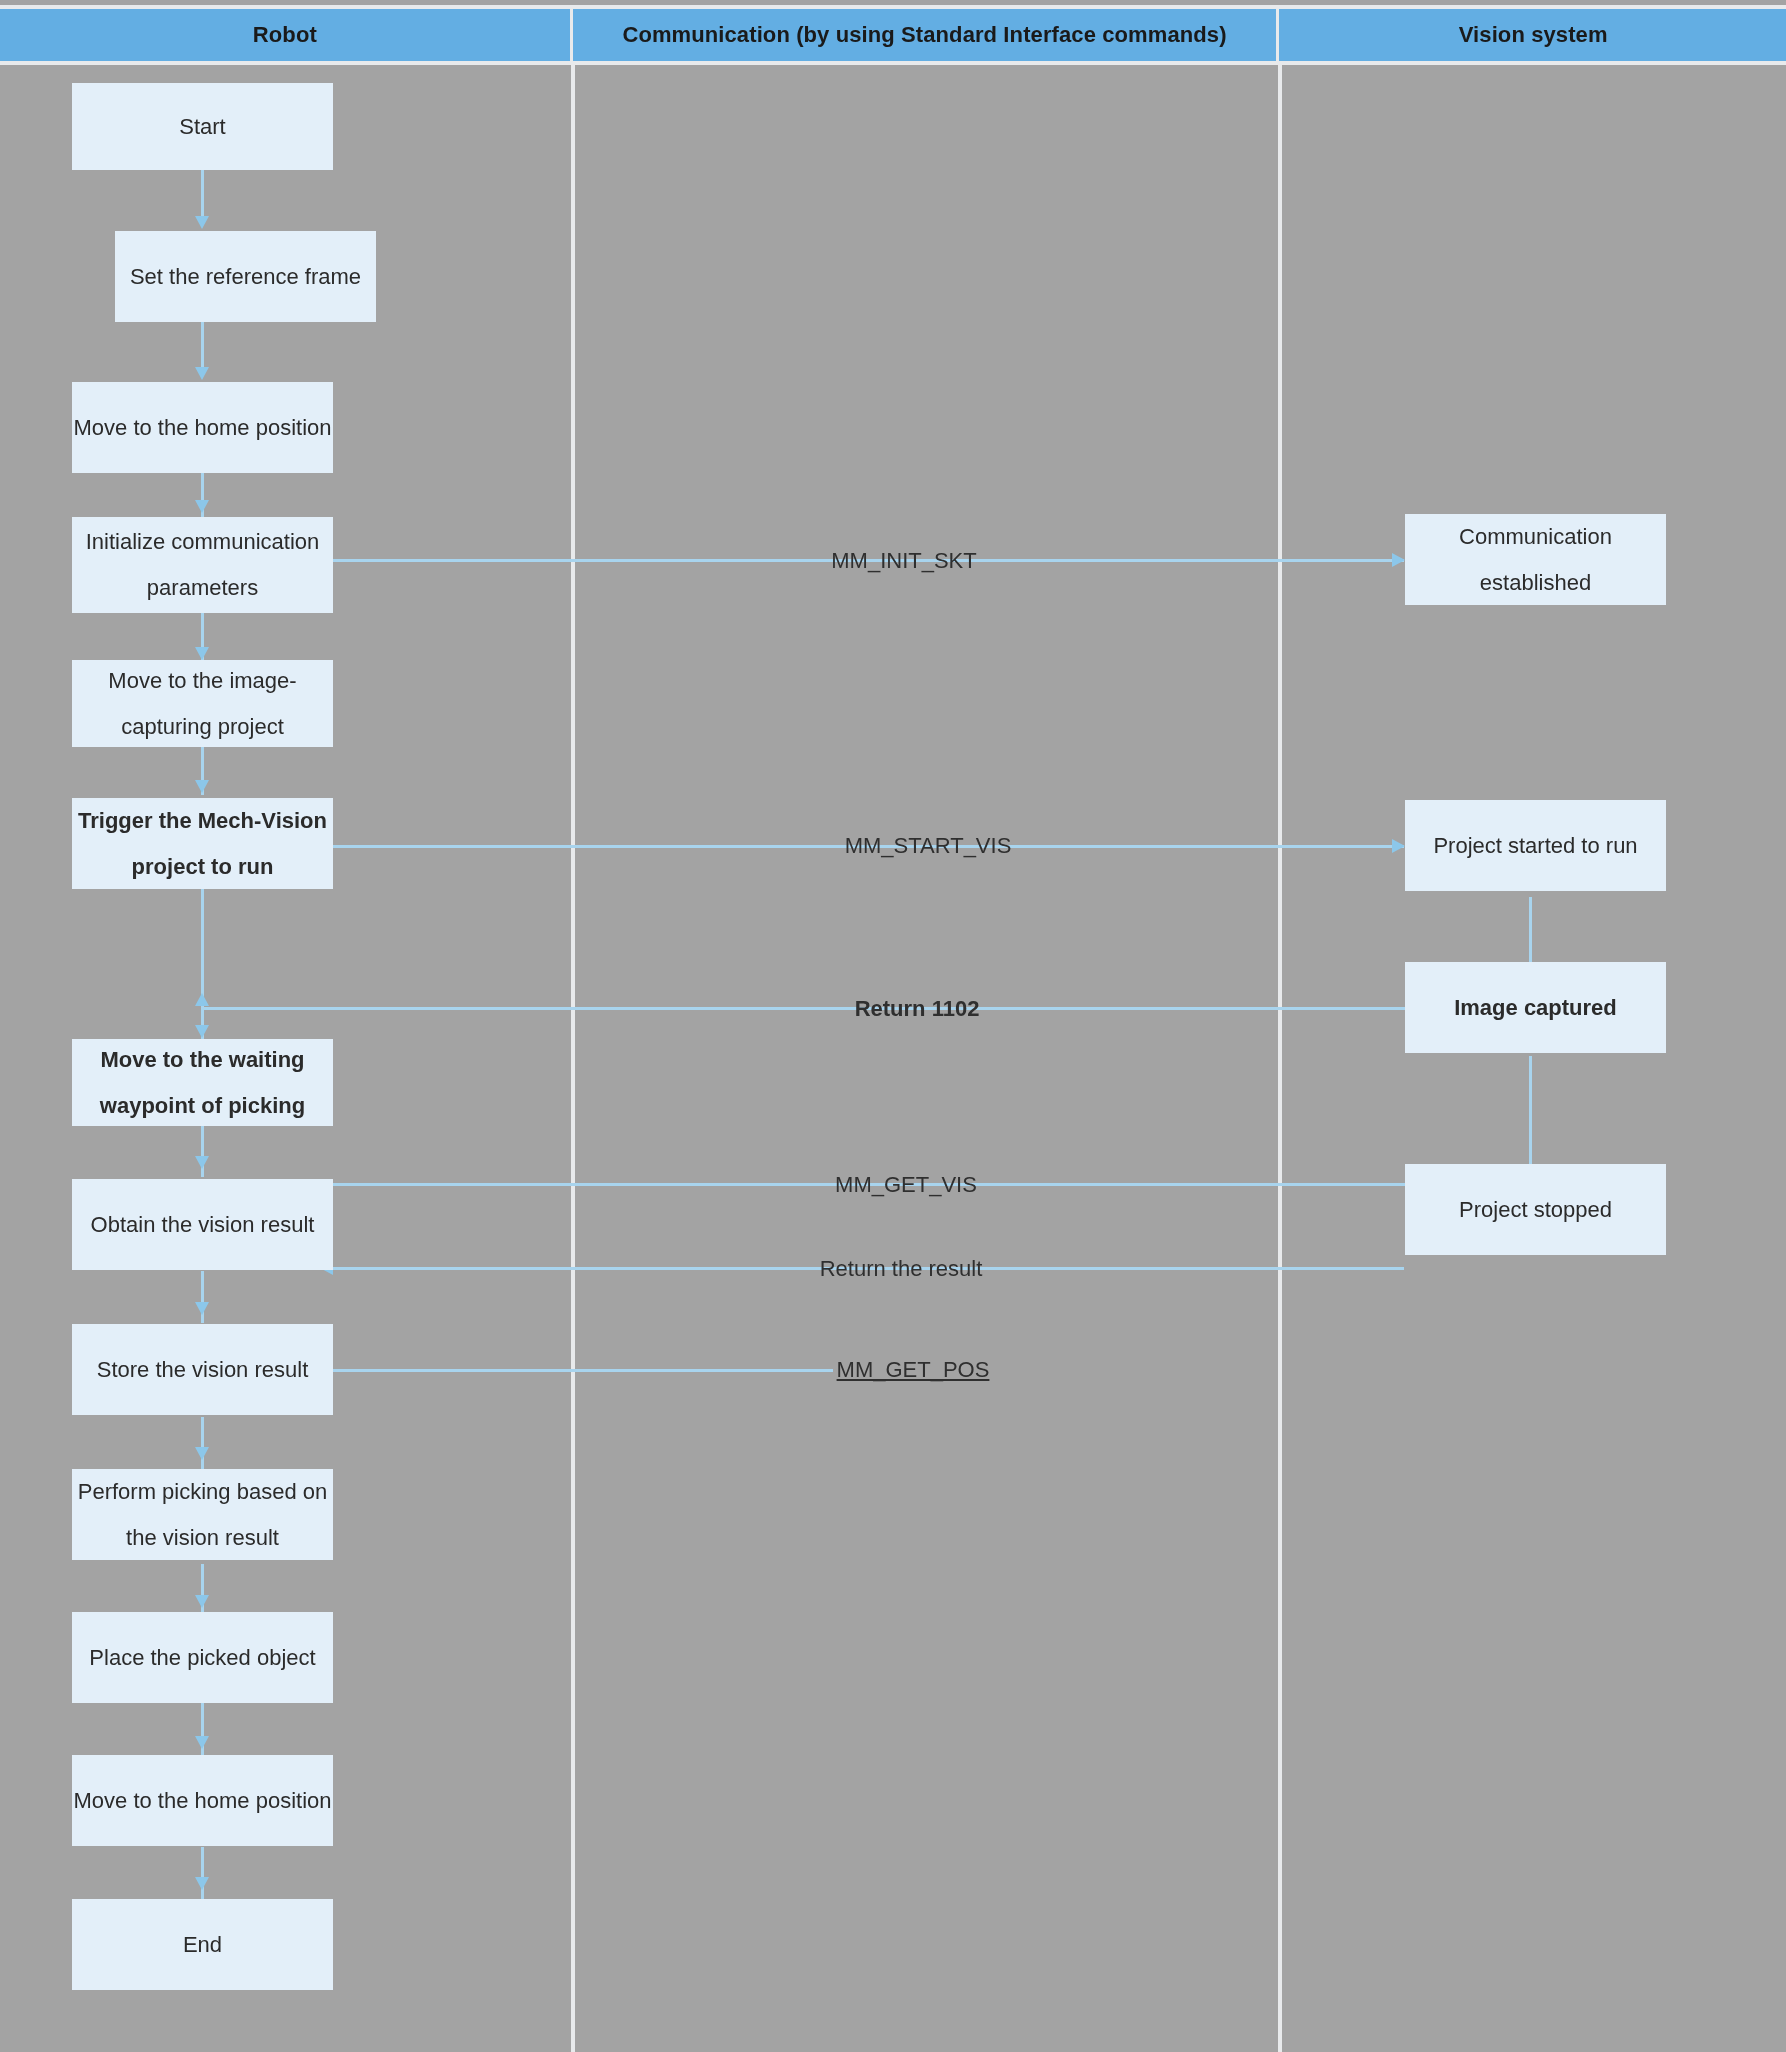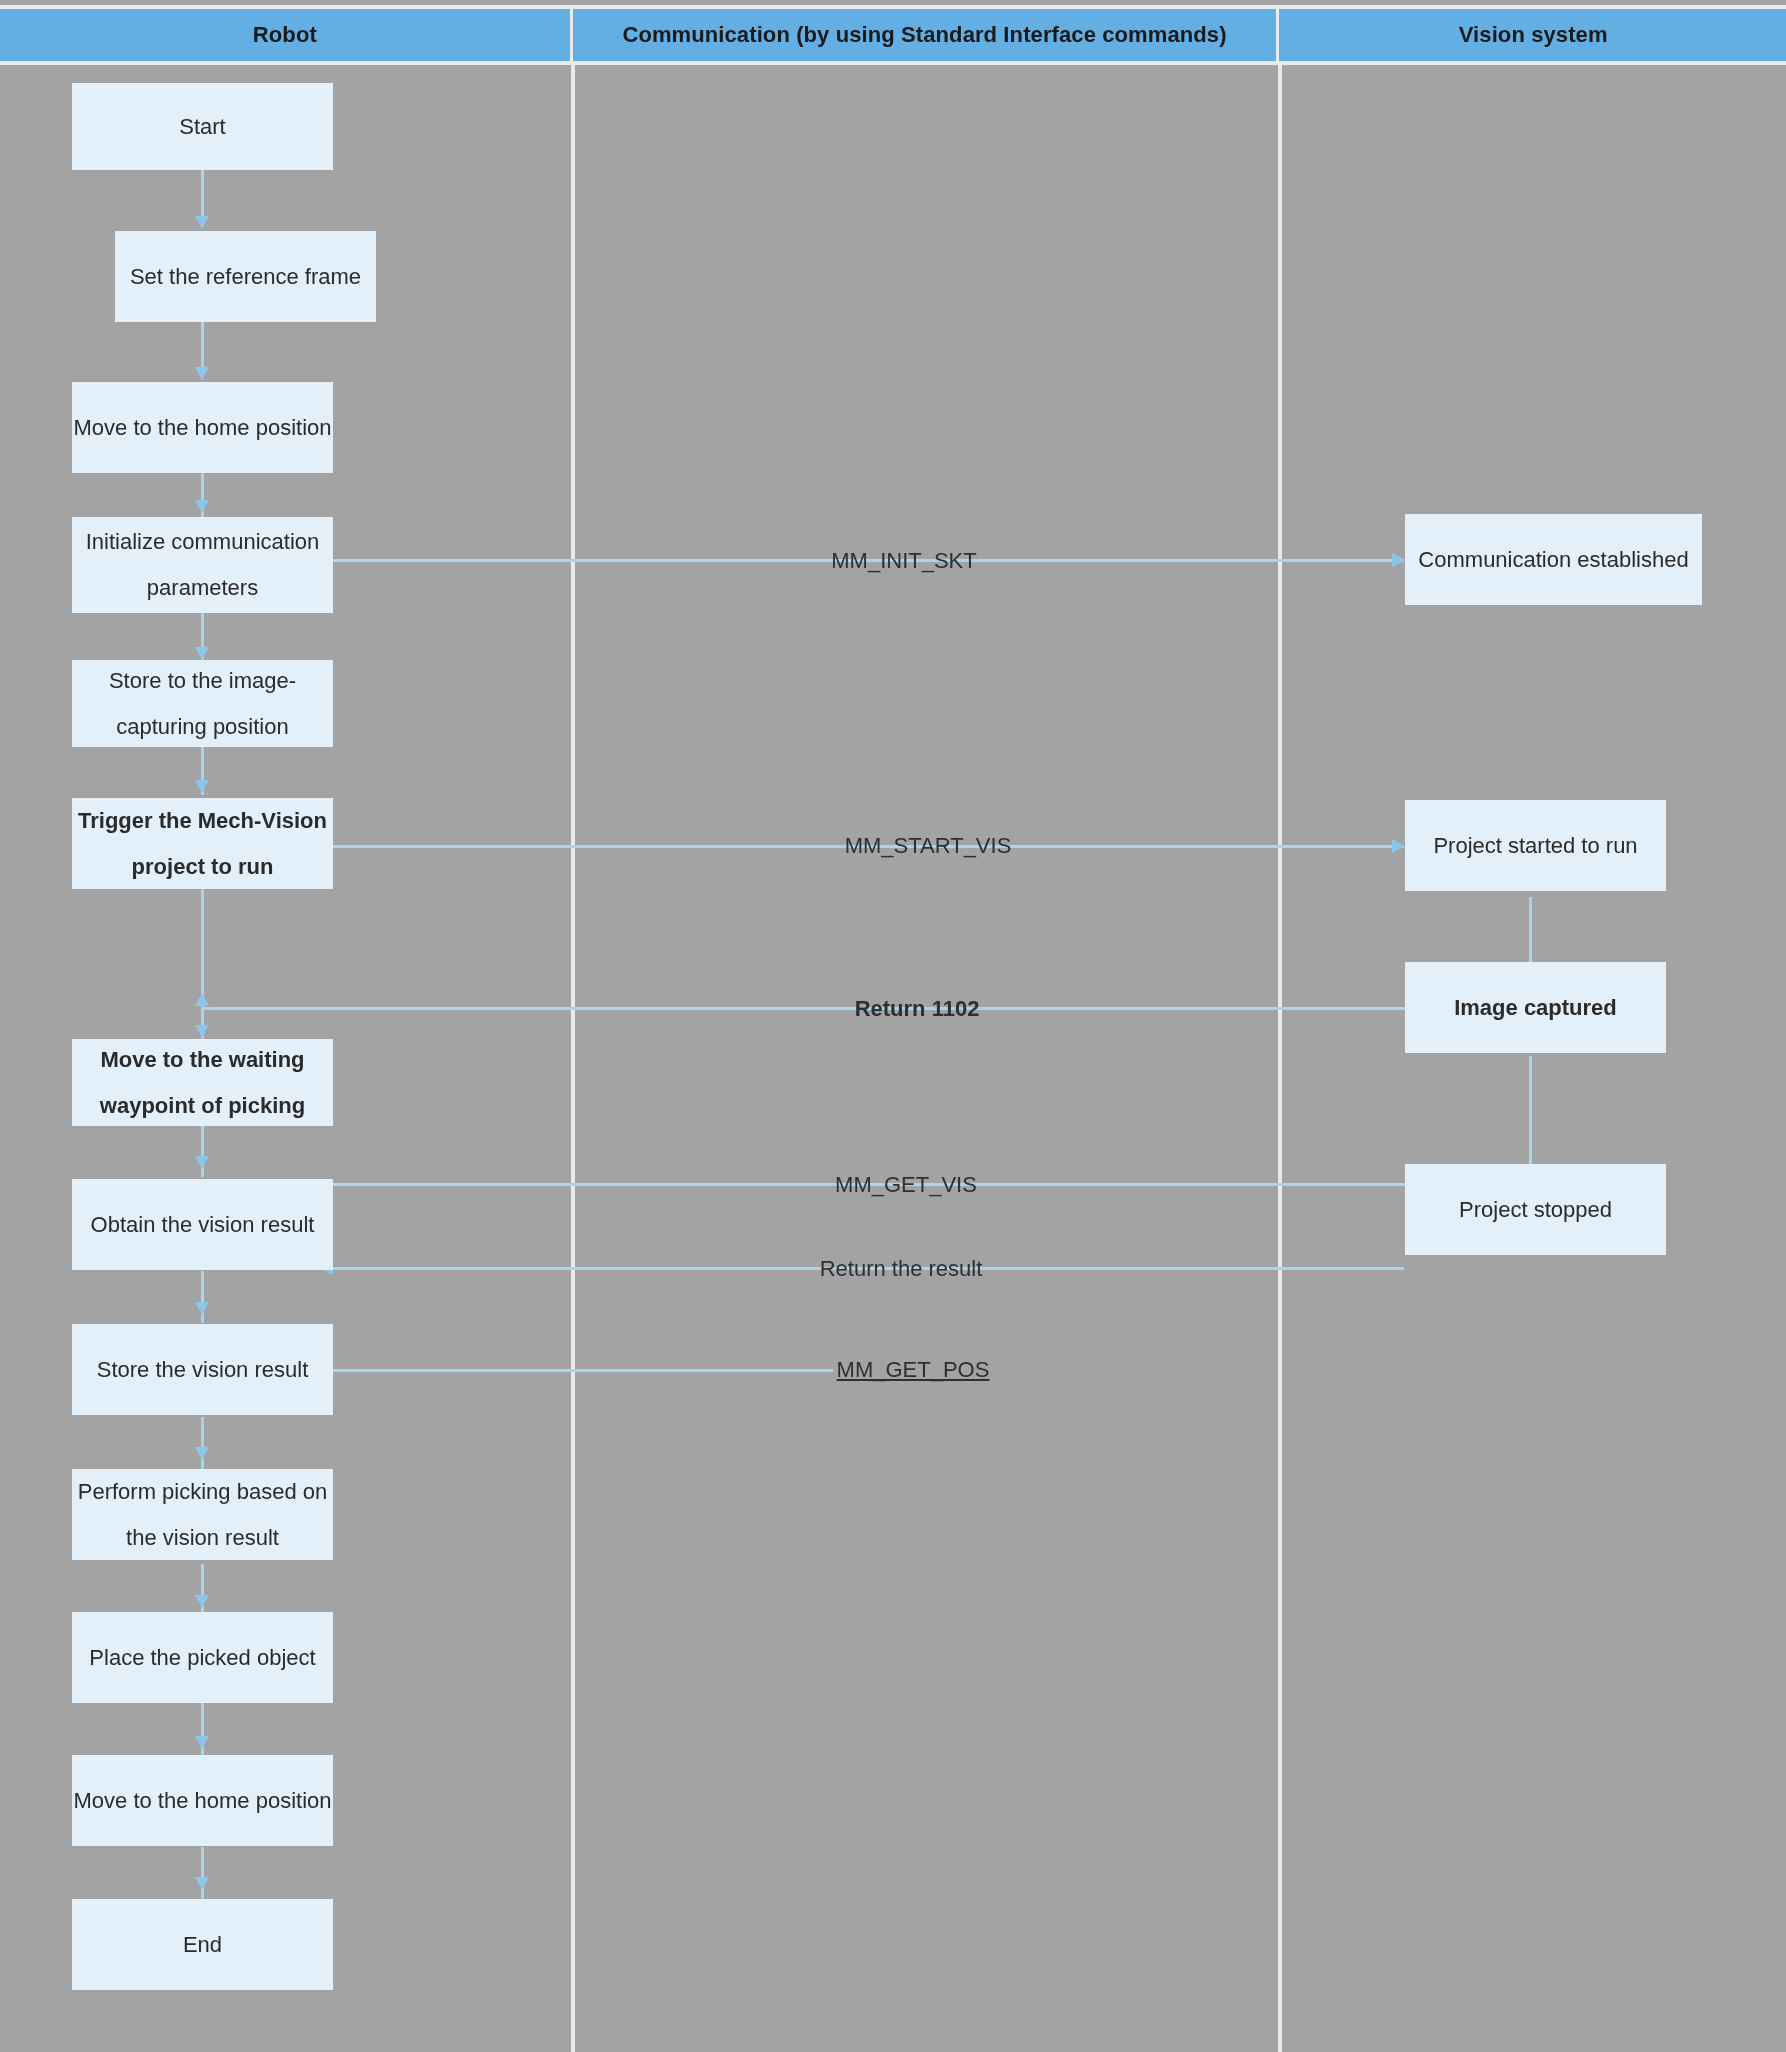--- a/index.html
+++ b/index.html
@@ -240,21 +240,21 @@
 
   <div class="node" style="left:72px; top:382px; width:261px; height:91px;">
     <span class="node-label">Move to the home position</span>
   </div>
 
   <div class="node overflow" style="left:72px; top:517px; width:261px; height:96px;">
     <span class="node-label">Initialize communication parameters</span>
   </div>
 
   <div class="node" style="left:72px; top:660px; width:261px; height:87px;">
-    <span class="node-label">Store to the image-capturing position</span>
+    <span class="node-label">Move to the image-capturing project</span>
   </div>
 
   <div class="node bold" style="left:72px; top:798px; width:261px; height:91px;">
     <span class="node-label">Trigger the Mech-Vision project to run</span>
   </div>
 
   <div class="node bold" style="left:72px; top:1039px; width:261px; height:87px;">
     <span class="node-label">Move to the waiting waypoint of picking</span>
   </div>
 
@@ -275,21 +275,21 @@
   </div>
 
   <div class="node" style="left:72px; top:1755px; width:261px; height:91px;">
     <span class="node-label">Move to the home position</span>
   </div>
 
   <div class="node" style="left:72px; top:1899px; width:261px; height:91px;">
     <span class="node-label">End</span>
   </div>
 
-  <div class="node" style="left:1405px; top:514px; width:297px; height:91px;">
+  <div class="node" style="left:1405px; top:514px; width:261px; height:91px;">
     <span class="node-label">Communication established</span>
   </div>
 
   <div class="node" style="left:1405px; top:800px; width:261px; height:91px;">
     <span class="node-label">Project started to run</span>
   </div>
 
   <div class="node bold" style="left:1405px; top:962px; width:261px; height:91px;">
     <span class="node-label">Image captured</span>
   </div>

